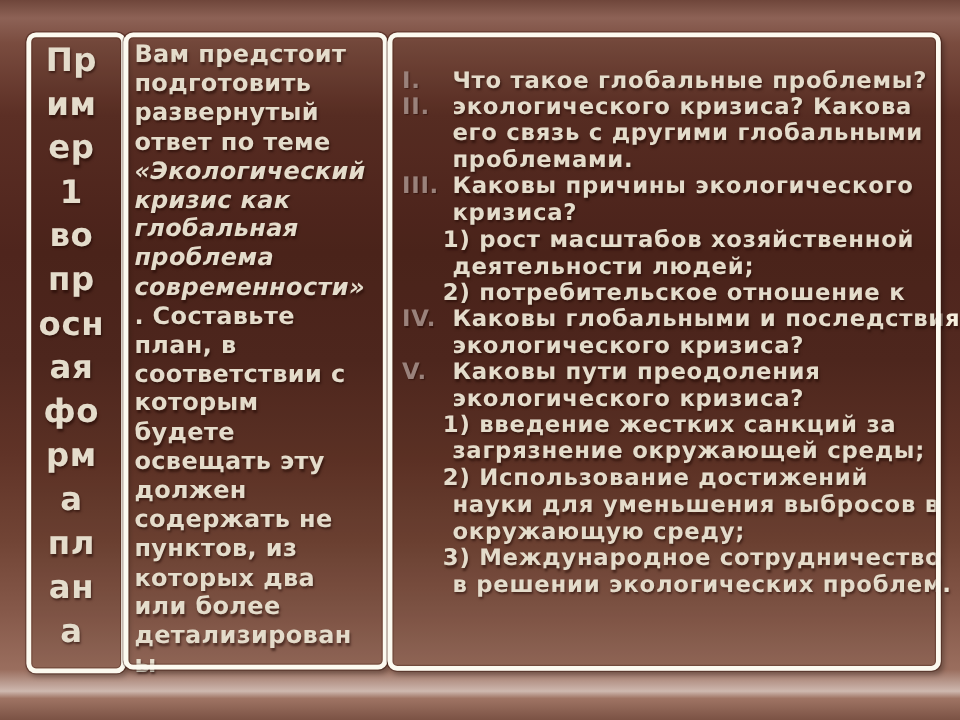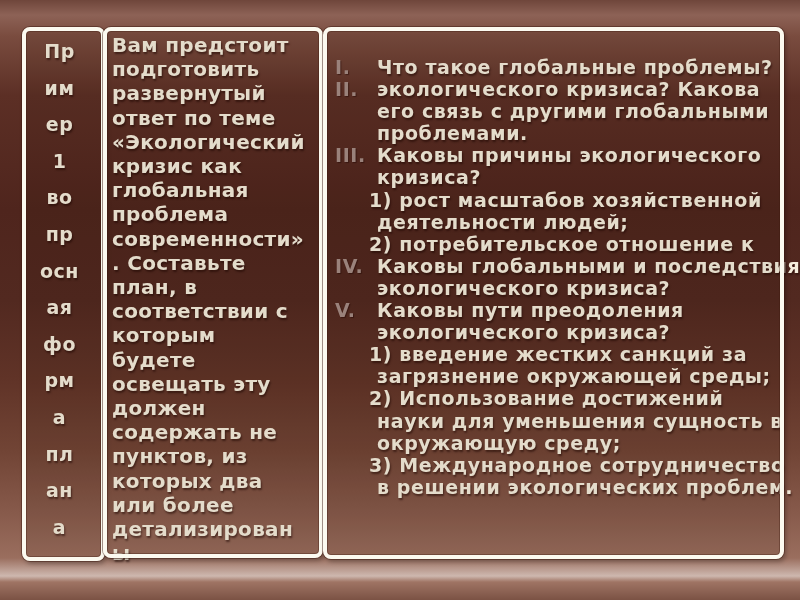--- a/index.html
+++ b/index.html
@@ -20,26 +20,26 @@
   }
   #border-left {left:22px; top:27px; width:75px;  height:526px;}
   #border-mid  {left:103px;top:27px; width:212px; height:523px;}
   #border-right{left:323px;top:27px; width:453px; height:524px;}
 
   .btext{position:absolute;z-index:2;color:#f6eedd;font-weight:bold;
          text-shadow:1px 2px 2px rgba(30,5,0,.55);}
 
   
   #left-letters{left:24px;top:33px;width:71px;text-align:center;
-    font-size:19px;line-height:36.6px;letter-spacing:.5px;}
+    font-size:27px;line-height:36.6px;letter-spacing:.5px;}
 
   
   #task-lines{left:112px;top:33px;width:200px;
     font-size:20px;line-height:24.2px;letter-spacing:.3px;white-space:nowrap;}
-  #task-lines .it{}
+  #task-lines .it{font-style:italic;}
 
   
   #plan-rows{left:331px;top:56px;width:440px;
     font-size:19px;line-height:22.1px;letter-spacing:.6px;white-space:nowrap;}
   .prow{position:relative;padding-left:46px;}
   .prow.sub{padding-left:38px;}
   .pnum{position:absolute;left:4px;top:0;color:#a58c86;
         text-shadow:1px 1px 1px rgba(30,5,0,.45);}
 </style>
 </head>
@@ -100,17 +100,17 @@
     <div class="prow sub"><span>1) рост масштабов хозяйственной</span></div>
     <div class="prow cont"><span>деятельности людей;</span></div>
     <div class="prow sub"><span>2) потребительское отношение к</span></div>
     <div class="prow main"><span class="pnum">IV.</span><span>Каковы глобальными и последствия</span></div>
     <div class="prow cont"><span>экологического кризиса?</span></div>
     <div class="prow main"><span class="pnum">V.</span><span>Каковы пути преодоления</span></div>
     <div class="prow cont"><span>экологического кризиса?</span></div>
     <div class="prow sub"><span>1) введение жестких санкций за</span></div>
     <div class="prow cont"><span>загрязнение окружающей среды;</span></div>
     <div class="prow sub"><span>2) Использование достижений</span></div>
-    <div class="prow cont"><span>науки для уменьшения сущность в</span></div>
+    <div class="prow cont"><span>науки для уменьшения выбросов в</span></div>
     <div class="prow cont"><span>окружающую среду;</span></div>
     <div class="prow sub"><span>3) Международное сотрудничество</span></div>
     <div class="prow cont"><span>в решении экологических проблем.</span></div>
   </div>
 
 </body></html>

